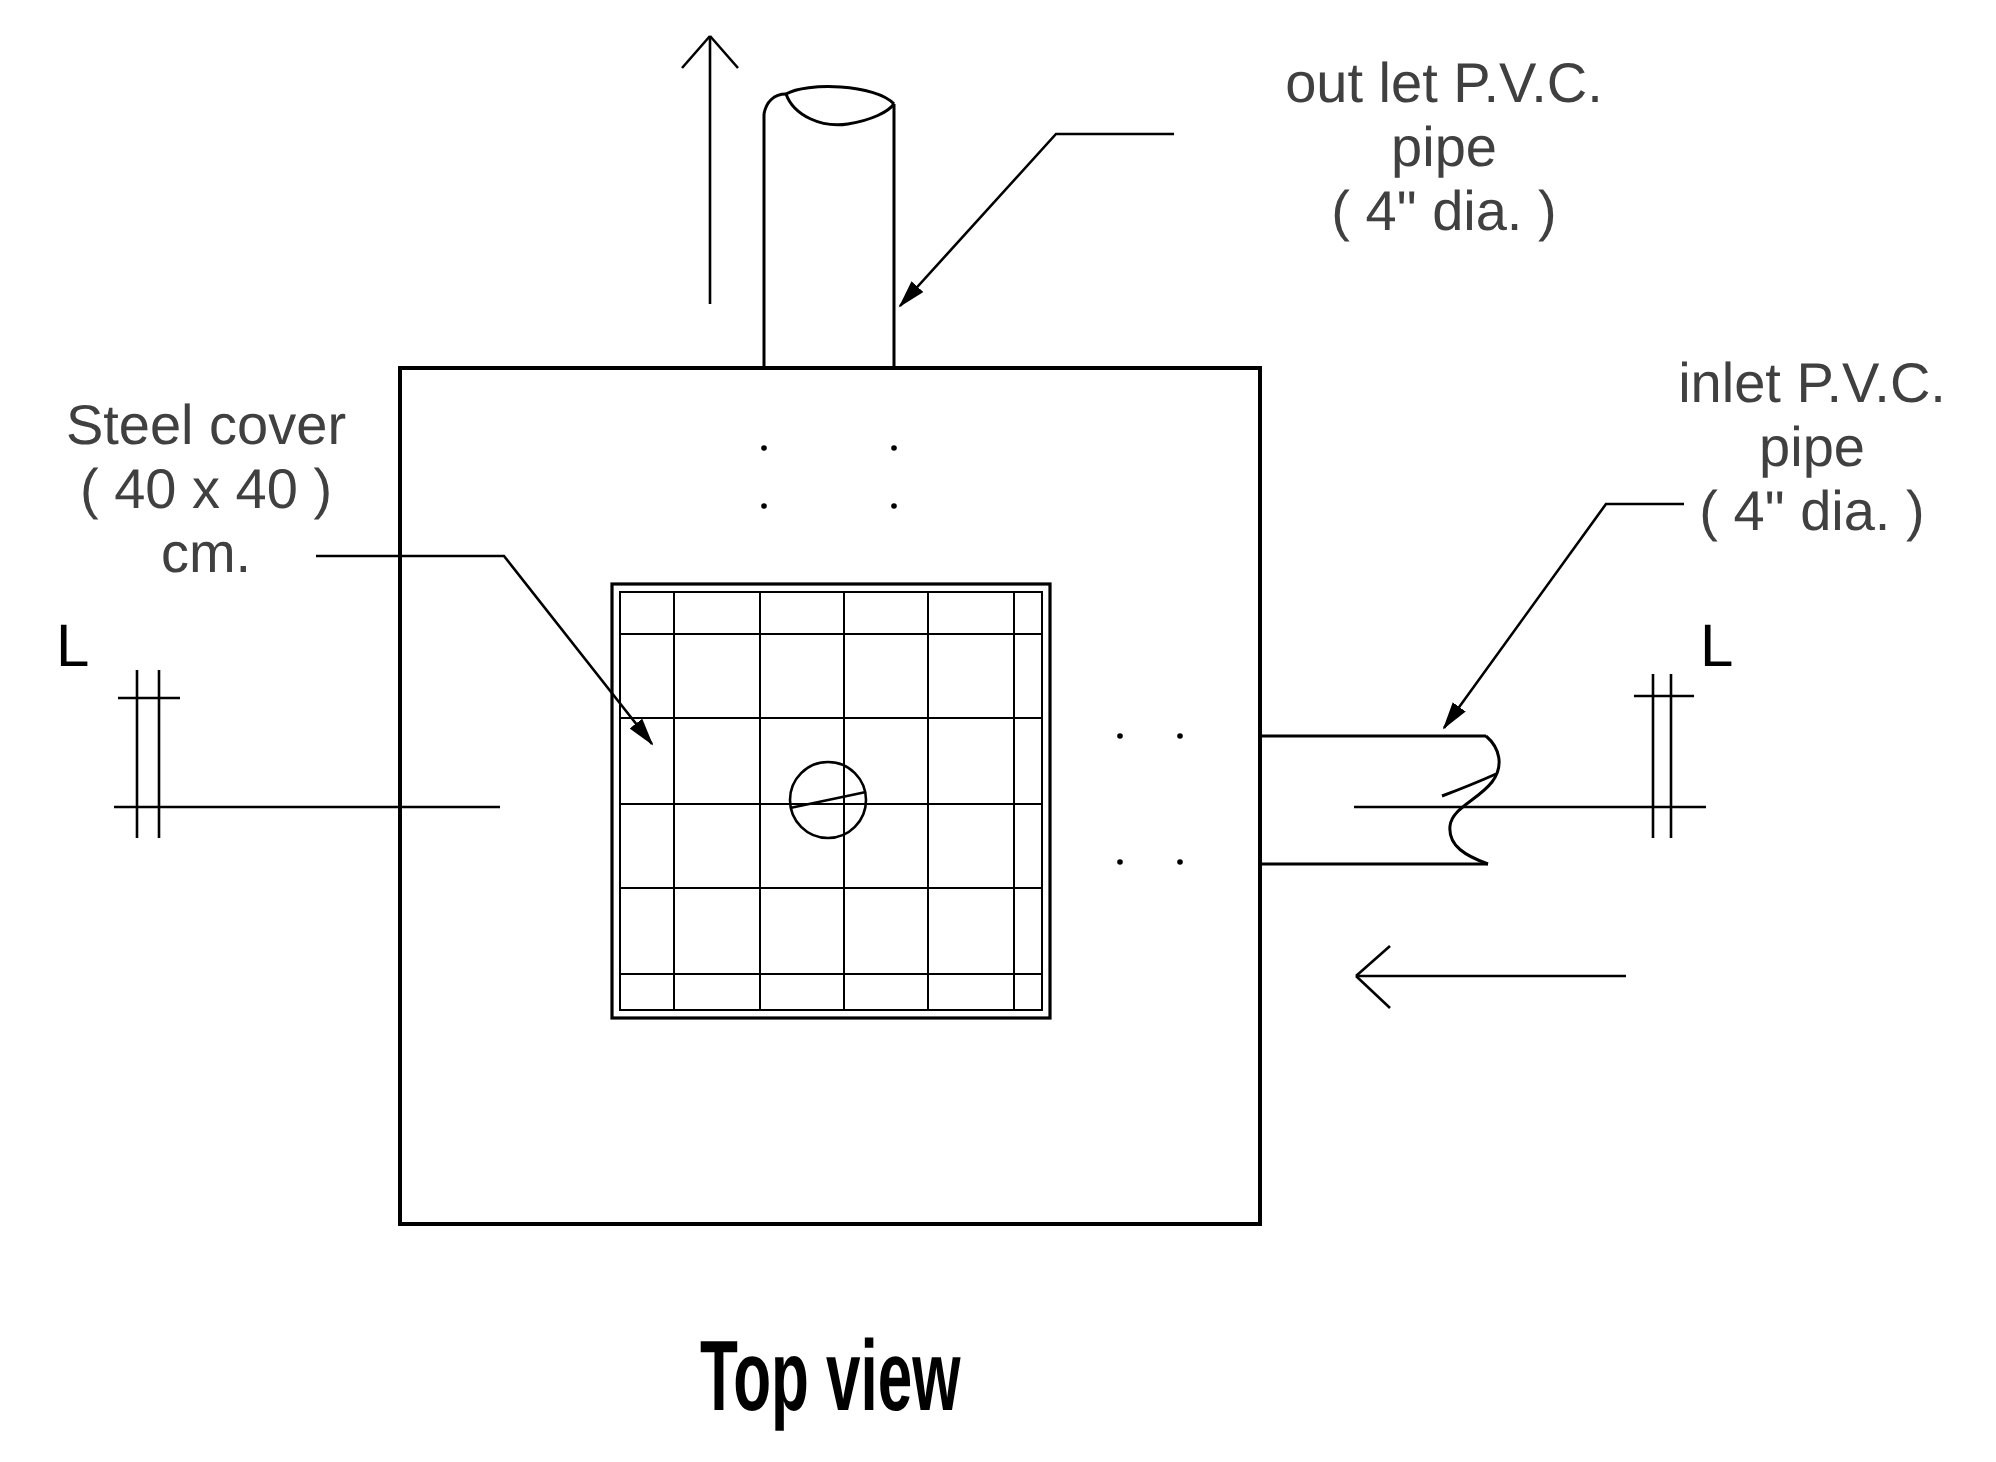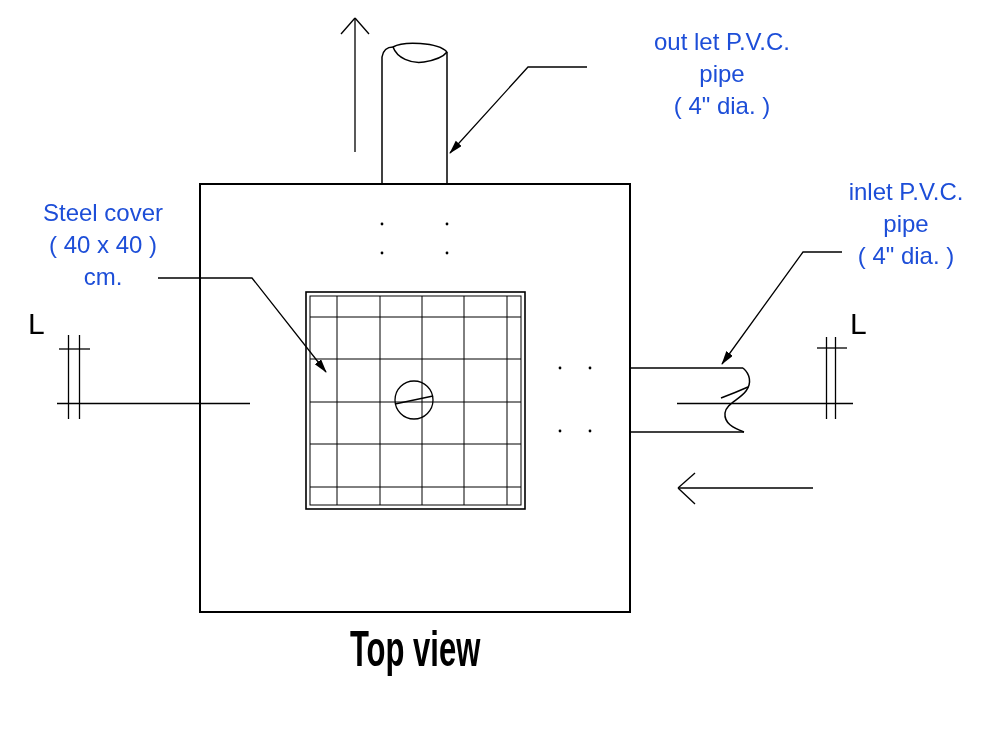--- a/index.html
+++ b/index.html
@@ -7,24 +7,24 @@
     position:relative;
     width:998px;height:731px;
     background:#ffffff;
     font-family:"Liberation Sans", sans-serif;
     color:#000000;
     overflow:hidden;
   }
   .sheet svg{position:absolute;left:0;top:0;}
   .cad-label{
     position:absolute;
-    font-size:24px;
+    font-size:28px;
     line-height:32px;
     text-align:center;
-    color:#1d4ed8;
+    color:#404040;
     white-space:nowrap;
   }
   .section-letter{
     position:absolute;
     font-size:30px;
     line-height:30px;
     color:#000;
   }
   .title-line{
     position:absolute;
@@ -162,17 +162,17 @@
 
   <div class="cad-label" style="left:-27px;top:197px;width:260px;">
     <div>Steel cover</div>
     <div>( 40 x 40 )</div>
     <div>cm.</div>
   </div>
 
   <div class="section-letter" style="left:28px;top:309px;">L</div>
   <div class="section-letter" style="left:850px;top:309px;">L</div>
 
-  <div class="title-line" style="top:624px;left:200px;">
+  <div class="title-line" style="top:663px;left:200px;">
     <span>Top view</span>
   </div>
 
 </div>
 
 </body></html>

